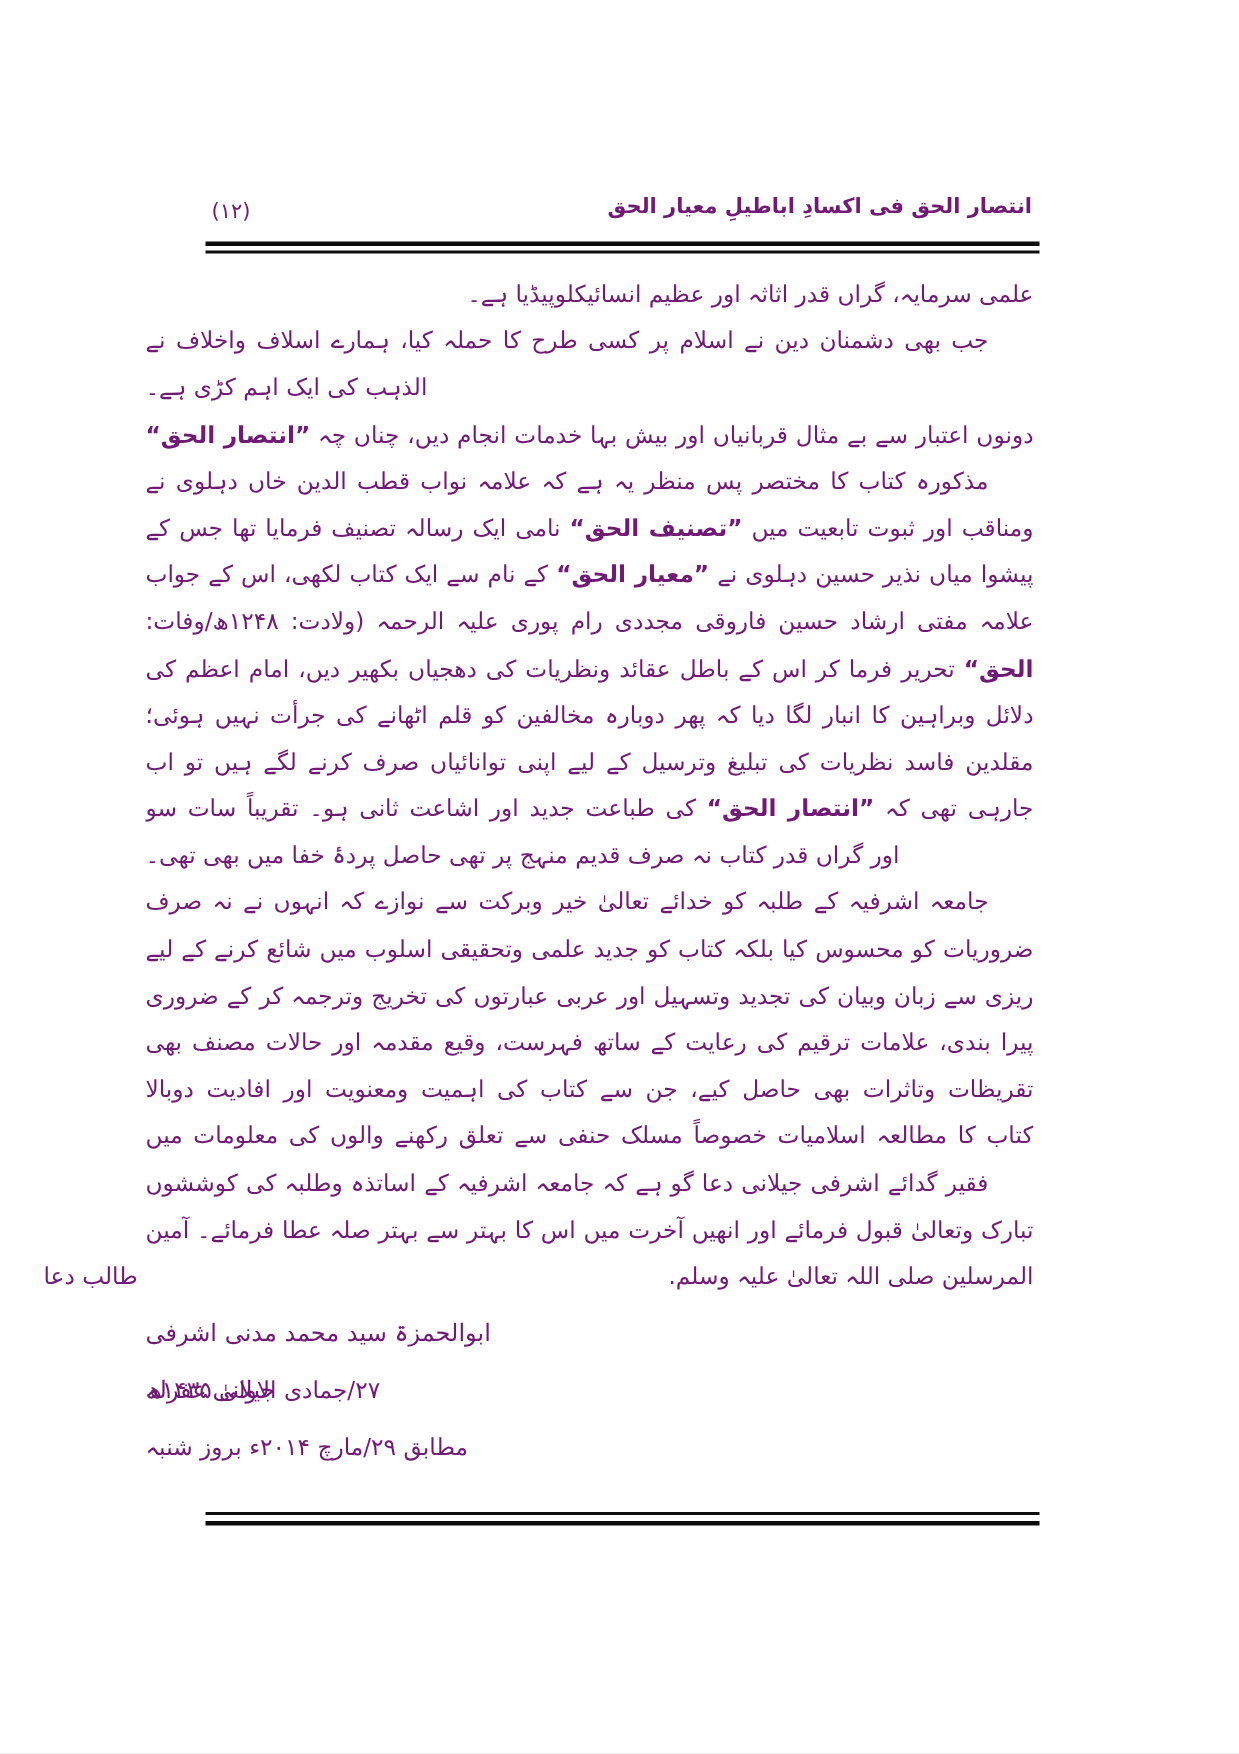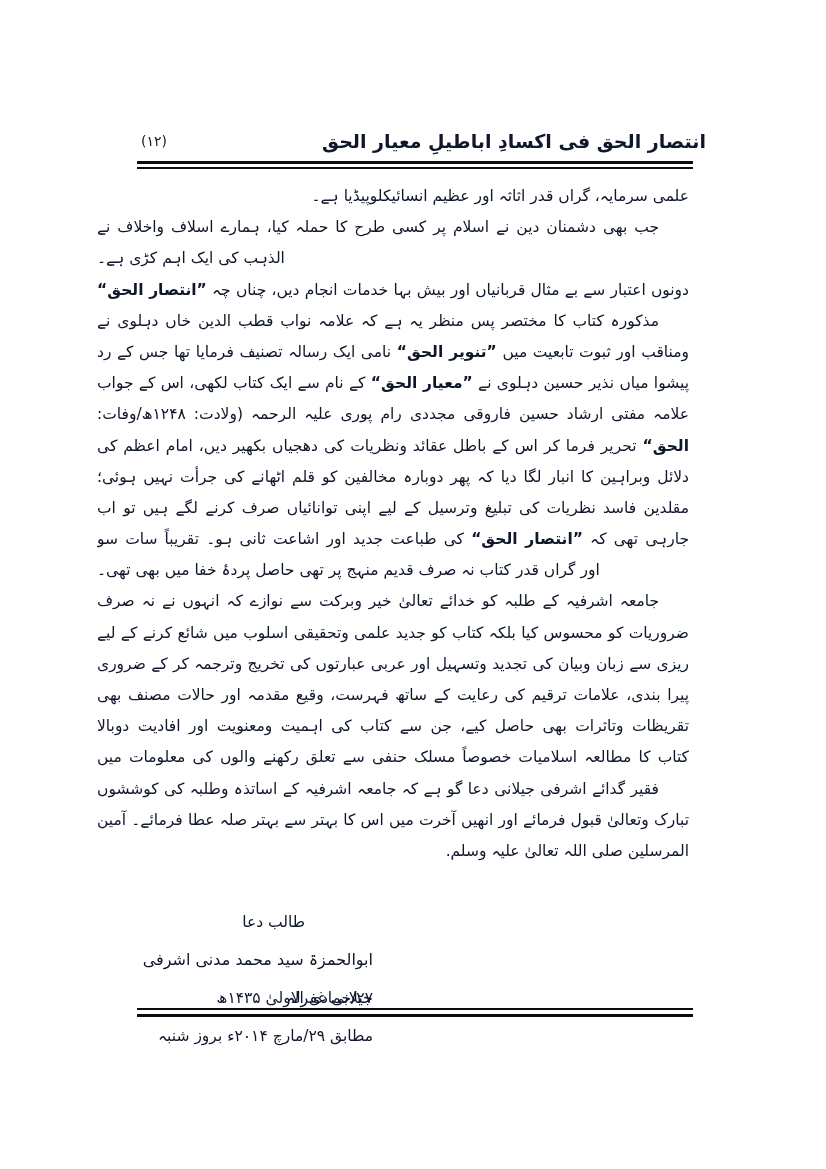--- a/index.html
+++ b/index.html
@@ -2,30 +2,30 @@
 <html lang="ur"><head>
 <meta charset="utf-8">
 <style>
   html,body{margin:0;padding:0;background:#e8e8e8;}
   .page{
     position:relative;
     width:826px;height:1169px;
     background:#ffffff;
     overflow:hidden;
     font-family:"DejaVu Sans",sans-serif;
-    color:#0f172a;
+    color:#701a75;
   }
   
   .pagenum{
     position:absolute;left:141px;top:133px;
     font-size:14px;direction:rtl;
   }
   .book-title{
-    position:absolute;right:120px;top:130px;
-    font-size:19px;font-weight:bold;direction:rtl;
+    position:absolute;right:138px;top:130px;
+    font-size:14px;font-weight:bold;direction:rtl;
     letter-spacing:0;
   }
   .rule{position:absolute;left:137px;width:556px;}
   .rule-top{
     top:161px;height:3px;
     border-top:3.5px solid #0d0d0d;
     border-bottom:2px solid #0d0d0d;
   }
   .rule-bottom{
     top:1008px;height:3.5px;
@@ -44,22 +44,22 @@
     white-space:nowrap;
   }
   .line b{font-weight:bold;}
   .line.justify{text-align:justify;text-align-last:justify;white-space:normal;}
   .line.right{text-align:right;}
   .line.left{text-align:left;}
   .line.center{}
   .line.indent{padding-right:30px;}
   
   .signature{
-    position:absolute;left:97px;top:903px;width:276px;
-    direction:rtl;text-align:right;
+    position:absolute;left:97px;top:832px;width:276px;
+    direction:rtl;text-align:left;
   }
   .sig-line{height:38px;line-height:38px;font-size:15.5px;}
   .sig-label{transform:translateX(-68px);} 
   .sig-name{font-size:16px;}
 </style>
 </head>
 <body>
 
 <div class="page">
 
@@ -68,21 +68,21 @@
   <div class="book-title">انتصار الحق فی اکسادِ اباطیلِ معیار الحق</div>
 
   <div class="rule rule-top"></div>
 
   <div class="body-text" id="body-lines">
       <div class="line right"><span>علمی سرمایہ، گراں قدر اثاثہ اور عظیم انسائیکلوپیڈیا ہے۔</span></div>
       <div class="line justify indent"><span>جب بھی دشمنان دین نے اسلام پر کسی طرح کا حملہ کیا، ہمارے اسلاف واخلاف نے علمی اور عملی</span></div>
       <div class="line left"><span>الذہب کی ایک اہم کڑی ہے۔</span></div>
       <div class="line justify"><span>دونوں اعتبار سے بے مثال قربانیاں اور بیش بہا خدمات انجام دیں، چناں چہ </span><b>”انتصار الحق“</b></div>
       <div class="line justify indent"><span>مذکورہ کتاب کا مختصر پس منظر یہ ہے کہ علامہ نواب قطب الدین خاں دہلوی نے امام اعظم کے فضائل</span></div>
-      <div class="line justify"><span>ومناقب اور ثبوت تابعیت میں </span><b>”تنویر الحق“</b><span> نامی ایک رسالہ تصنیف فرمایا تھا جس کے رد میں غیر مقلدین کے</span></div>
+      <div class="line justify"><span>ومناقب اور ثبوت تابعیت میں </span><b>”تصنیف الحق“</b><span> نامی ایک رسالہ تصنیف فرمایا تھا جس کے رد میں غیر مقلدین کے</span></div>
       <div class="line justify"><span>پیشوا میاں نذیر حسین دہلوی نے </span><b>”معیار الحق“</b><span> کے نام سے ایک کتاب لکھی، اس کے جواب میں حضرت</span></div>
       <div class="line justify"><span>علامہ مفتی ارشاد حسین فاروقی مجددی رام پوری علیہ الرحمہ (ولادت: ۱۲۴۸ھ/وفات: ۱۳۱۱ھ) نے </span></div>
       <div class="line justify"><b>الحق“</b><span> تحریر فرما کر اس کے باطل عقائد ونظریات کی دھجیاں بکھیر دیں، امام اعظم کی تابعیت اور تقلید کے وجوب پر</span></div>
       <div class="line justify"><span>دلائل وبراہین کا انبار لگا دیا کہ پھر دوبارہ مخالفین کو قلم اٹھانے کی جرأت نہیں ہوئی؛ لیکن آج جب کہ پھر سے غیر</span></div>
       <div class="line justify"><span>مقلدین فاسد نظریات کی تبلیغ وترسیل کے لیے اپنی توانائیاں صرف کرنے لگے ہیں تو اب ضرورت محسوس کی</span></div>
       <div class="line justify"><span>جارہی تھی کہ </span><b>”انتصار الحق“</b><span> کی طباعت جدید اور اشاعت ثانی ہو۔ تقریباً سات سو صفحات پر مشتمل یہ علمی، تحقیقی</span></div>
       <div class="line left"><span>اور گراں قدر کتاب نہ صرف قدیم منہج پر تھی حاصل پردۂ خفا میں بھی تھی۔</span></div>
       <div class="line justify indent"><span>جامعہ اشرفیہ کے طلبہ کو خدائے تعالیٰ خیر وبرکت سے نوازے کہ انہوں نے نہ صرف عصری تقاضے اور</span></div>
       <div class="line justify"><span>ضروریات کو محسوس کیا بلکہ کتاب کو جدید علمی وتحقیقی اسلوب میں شائع کرنے کے لیے مکمل جدوجہد کی اور بڑی عرق</span></div>
       <div class="line justify"><span>ریزی سے زبان وبیان کی تجدید وتسہیل اور عربی عبارتوں کی تخریج وترجمہ کر کے ضروری مقامات پر عنوان بندی،</span></div>

